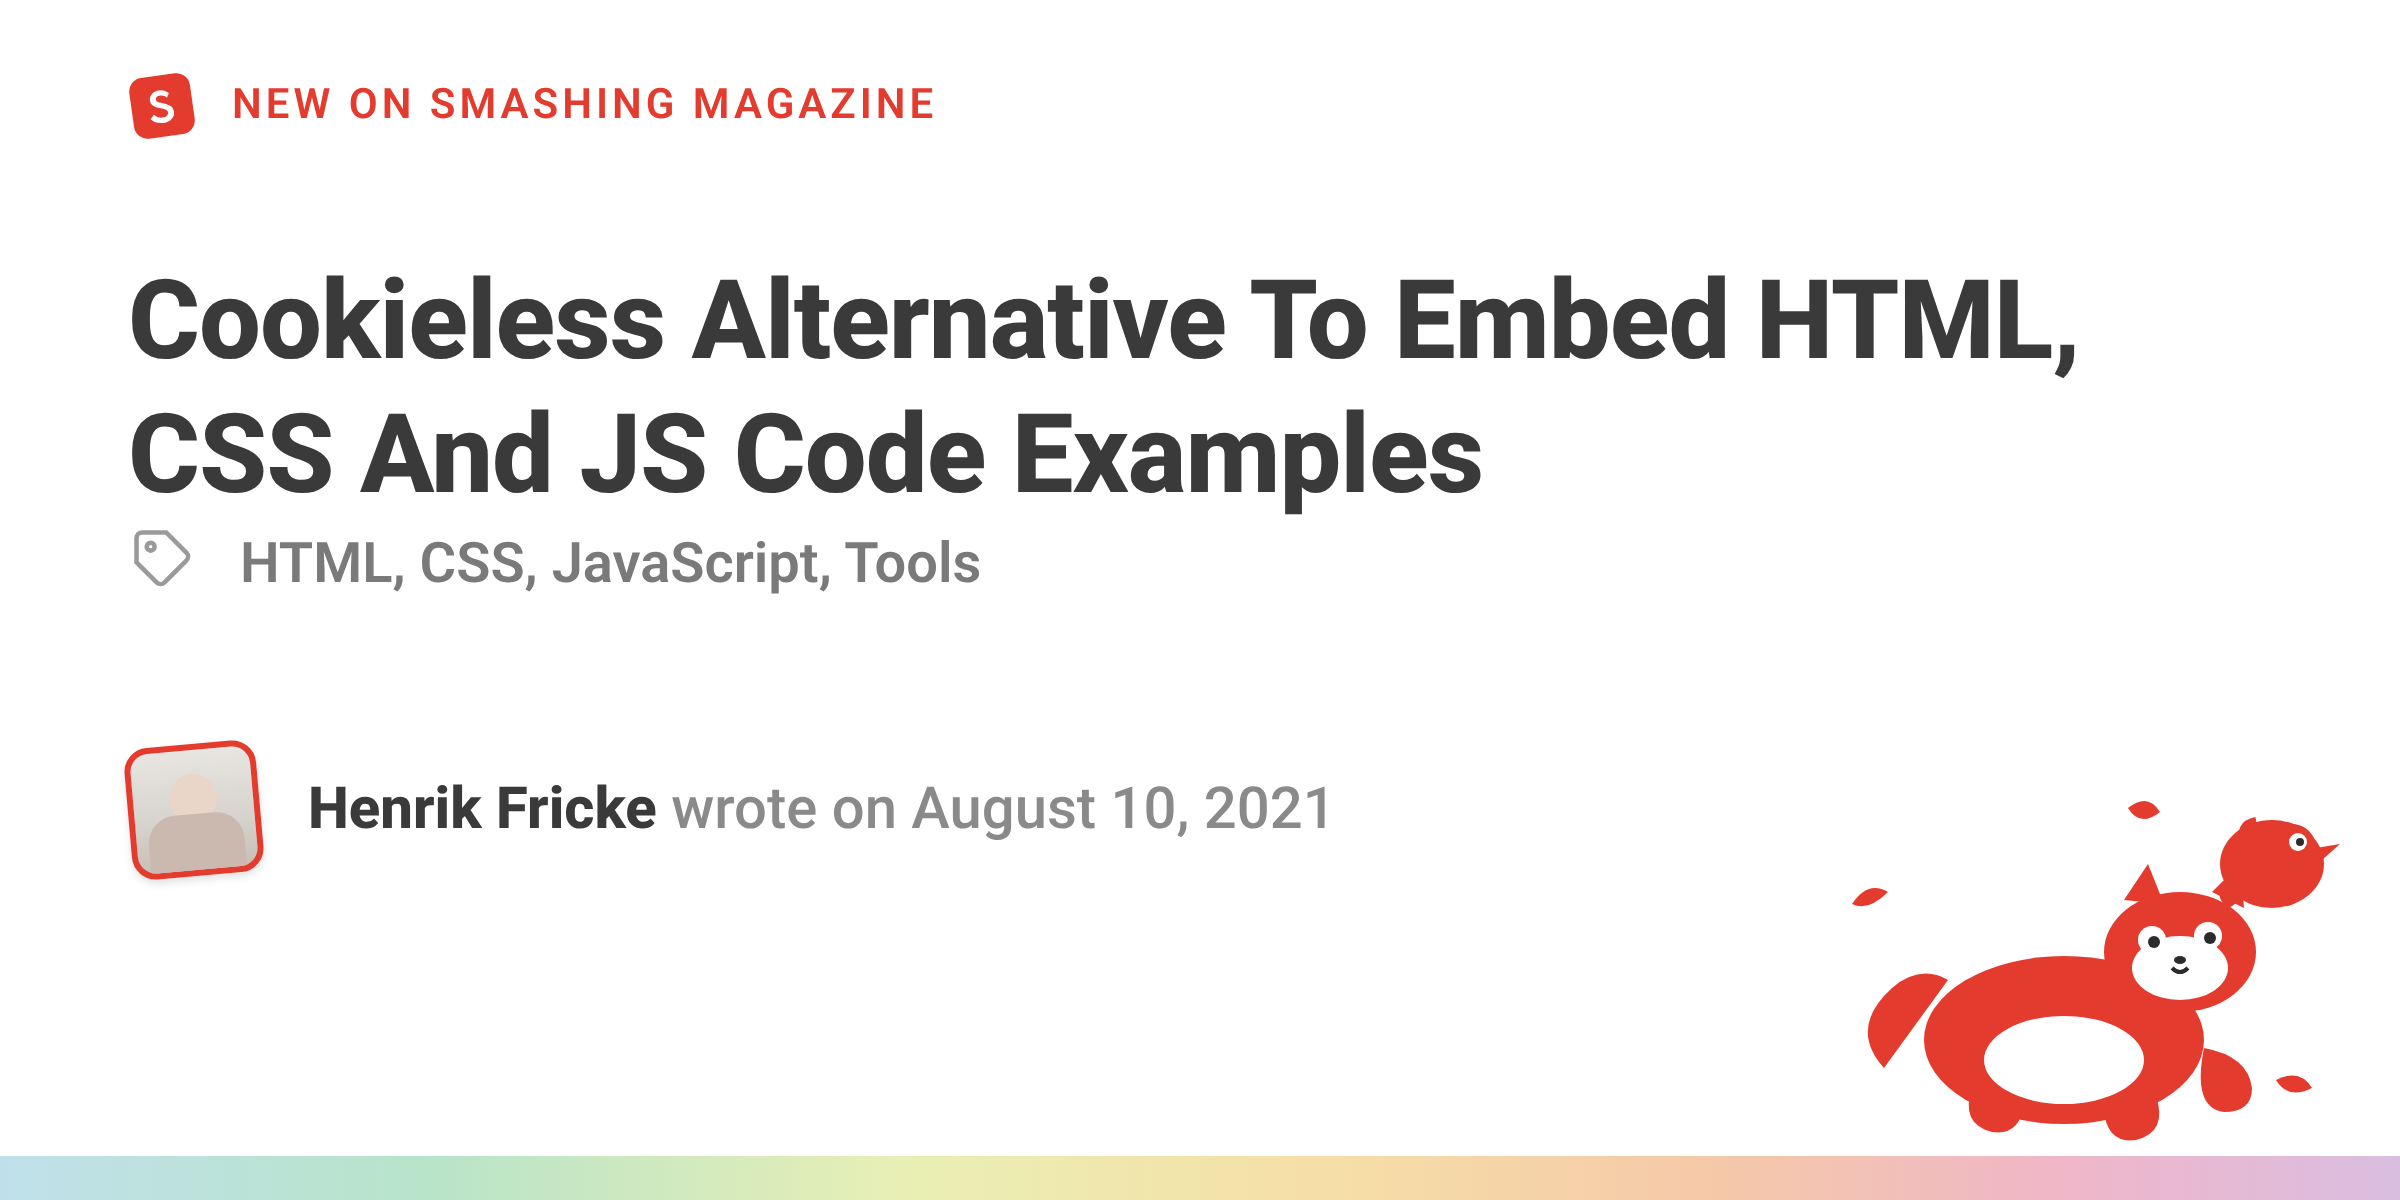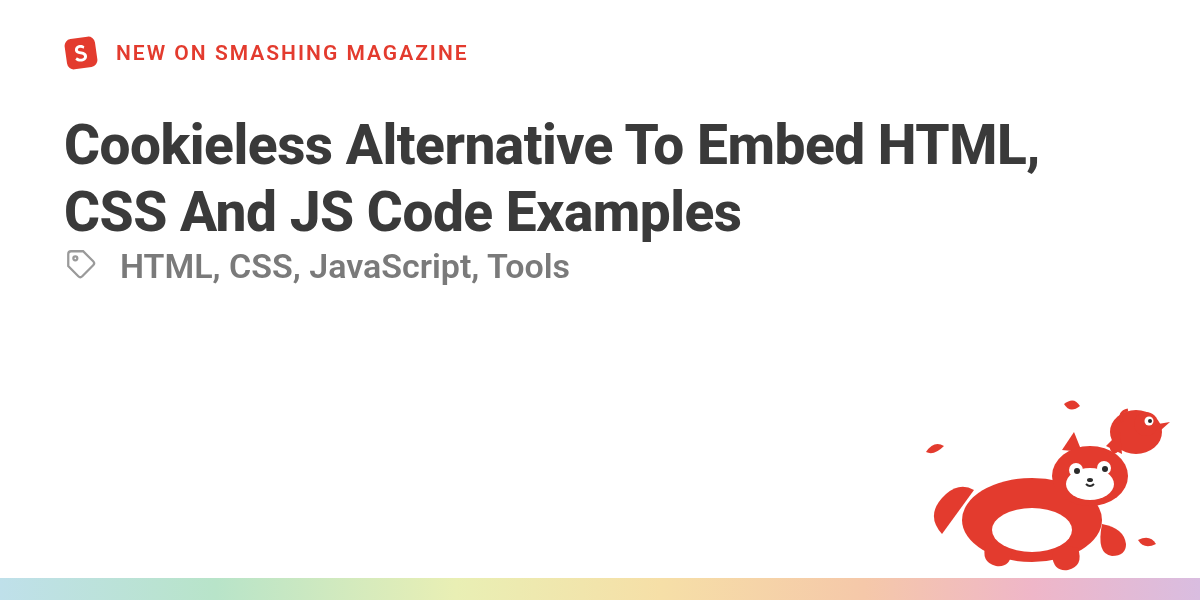--- a/index.html
+++ b/index.html
@@ -11,21 +11,21 @@
     position: relative;
     overflow: hidden;
   }
   .content {
     padding: 36px 64px 0 64px;
   }
   .kicker {
     display: flex;
     align-items: center;
     gap: 18px;
-    margin-bottom: 42px;
+    margin-bottom: 58px;
   }
   .logo svg { display: block; }
   .kicker-text {
     color: #e33b2e;
     font-size: 21px;
     font-weight: 600;
     letter-spacing: 2px;
   }
   .title {
     color: #3a3a3a;
@@ -36,21 +36,21 @@
   }
   .tags-row {
     display: flex;
     align-items: center;
     gap: 22px;
     margin-bottom: 72px;
   }
   .tag-icon { color: #9a9a9a; }
   .tags {
     color: #7a7a7a;
-    font-size: 34px;
+    font-size: 28px;
     font-weight: 600;
   }
   .byline-row {
     display: flex;
     align-items: center;
     gap: 24px;
   }
   .avatar {
     width: 66px;
     height: 66px;
@@ -129,20 +129,26 @@
   <div class="tags-row">
     <span class="tag-icon">
       <svg width="34" height="34" viewBox="0 0 24 24" fill="none" stroke="#9a9a9a" stroke-width="1.6">
         <path d="M20.6 12.9 12.9 20.6c-.8.8-2 .8-2.8 0L3 13.5V5c0-1.1.9-2 2-2h8.5l7.1 7.1c.8.8.8 2 0 2.8z"></path>
         <circle cx="8" cy="8" r="1.4"></circle>
       </svg>
     </span>
     <span class="tags">HTML, CSS, JavaScript, Tools</span>
   </div>
 
+  <div class="byline-row">
+    <div class="avatar"></div>
+    <div class="byline">
+      <span class="author">Henrik Fricke</span><span> wrote on </span><span>August 10, 2021</span>
+    </div>
+  </div>
 </div>
 
 <div class="mascot">
   <svg viewBox="0 0 270 190">
 
     <path d="M20 60 q8 -12 18 -6 q-10 10 -18 6z" fill="#e33b2e"></path>
     <path d="M232 148 q12 -6 18 4 q-12 6 -18 -4z" fill="#e33b2e"></path>
     <path d="M158 12 q10 -8 16 2 q-10 8 -16 -2z" fill="#e33b2e"></path>
 
     <g transform="translate(202,10)">

